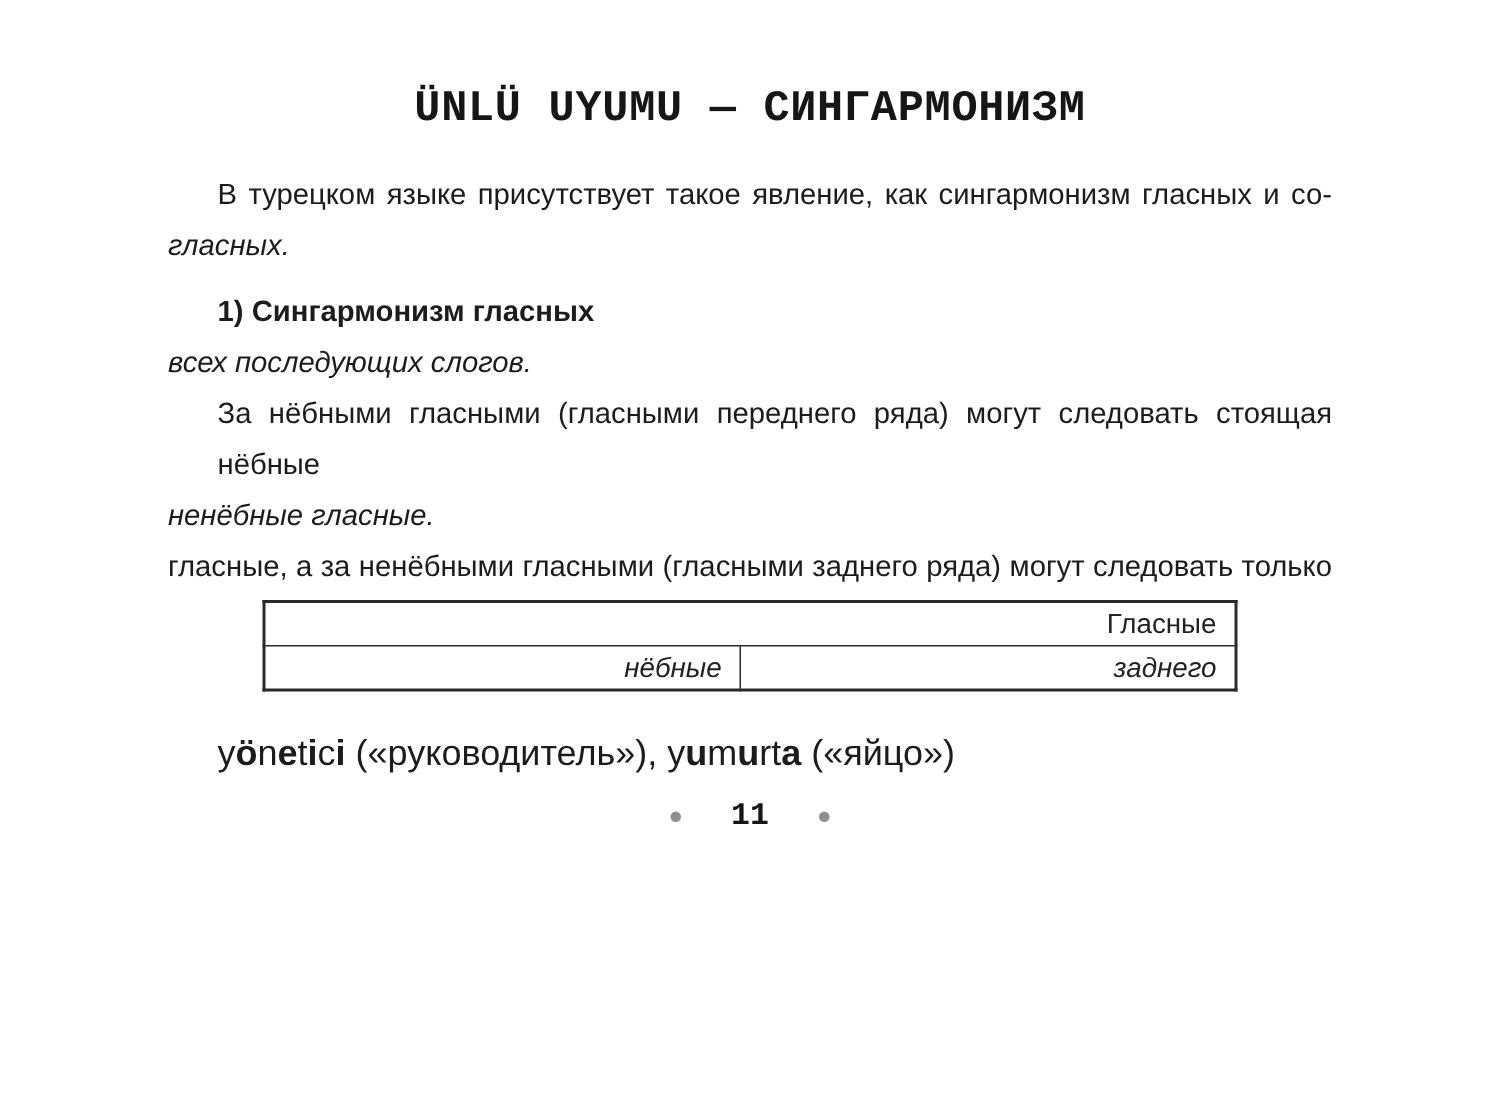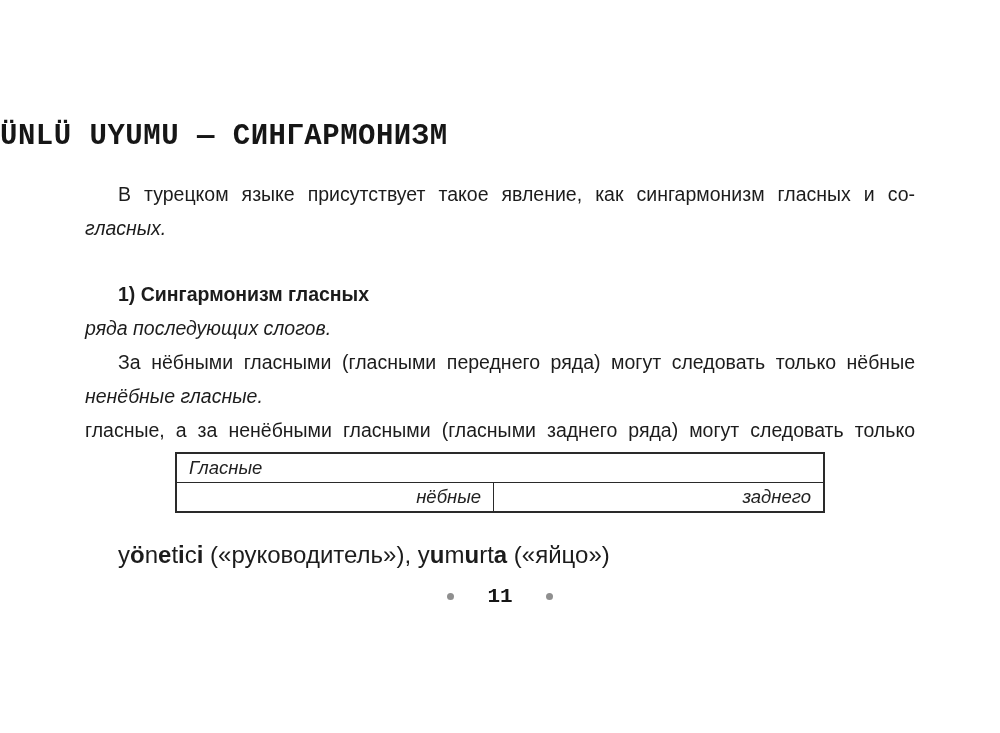--- a/index.html
+++ b/index.html
@@ -10,47 +10,48 @@
   .page {
     position: relative;
     width: 1000px;
     height: 733px;
     background: #ffffff;
     overflow: hidden;
     font-family: "Liberation Sans", sans-serif;
     color: #1c1c1c;
   }
   .title {
-    margin-top: 120px;
+    margin-top: 56px;
+    text-align: center;
     font-family: "Liberation Mono", "DejaVu Sans Mono", monospace;
     font-weight: bold;
     font-size: 29px;
     letter-spacing: 0.5px;
     color: #161616;
   }
   .content {
-    padding: 0 85px;
+    padding: 0 112px;
   }
   .para {
     font-size: 19.5px;
     line-height: 34px;
   }
   .para.intro { margin-top: 24px; }
   .line {
     text-align: justify;
     text-align-last: justify;
   }
   .line.indent { padding-left: 33px; }
   .line.last {
     text-align: left;
     text-align-last: left;
     font-style: italic;
   }
   .section-heading {
-    margin-top: 32px;
+    margin-top: 10px;
     padding-left: 33px;
     font-weight: bold;
     font-size: 19.5px;
     line-height: 34px;
   }
   .table-wrap {
     width: 650px;
     margin: 5px auto 0 auto;
   }
   table.vowels {
@@ -60,22 +61,21 @@
     font-size: 18.5px;
     color: #222;
   }
   table.vowels td {
     border: 1px solid #2a2a2a;
     height: 26px;
     padding: 1px 12px;
     vertical-align: middle;
   }
   td.tbl-title {
-    text-align: left;
-    font-style: italic;
+    text-align: right;
   }
   td.tbl-subhead { font-style: italic; text-align: right; }
   .example {
     margin-top: 25px;
     padding-left: 33px;
     font-size: 24px;
     line-height: 34px;
   }
   .example b { font-weight: bold; }
   .footer {
@@ -108,25 +108,25 @@
   <div class="content">
 
     <div class="para intro">
       <div class="line indent">В турецком языке присутствует такое явление, как сингармонизм гласных и со-</div>
       <div class="line last">гласных.</div>
     </div>
 
     <div class="section-heading">1) Сингармонизм гласных</div>
 
     <div class="para">
-      <div class="line last">ряда последующих слогов.</div>
+      <div class="line last">всех последующих слогов.</div>
     </div>
 
     <div class="para">
-      <div class="line indent">За нёбными гласными (гласными переднего ряда) могут следовать только нёбные</div>
+      <div class="line indent">За нёбными гласными (гласными переднего ряда) могут следовать стоящая нёбные</div>
       <div class="line last">ненёбные гласные.</div>
       <div class="line">гласные, а за ненёбными гласными (гласными заднего ряда) могут следовать только</div>
     </div>
 
     <div class="table-wrap">
       <table class="vowels">
         <tbody>
             <tr>
           <td class="tbl-title" colspan="2">Гласные</td>
         </tr>

